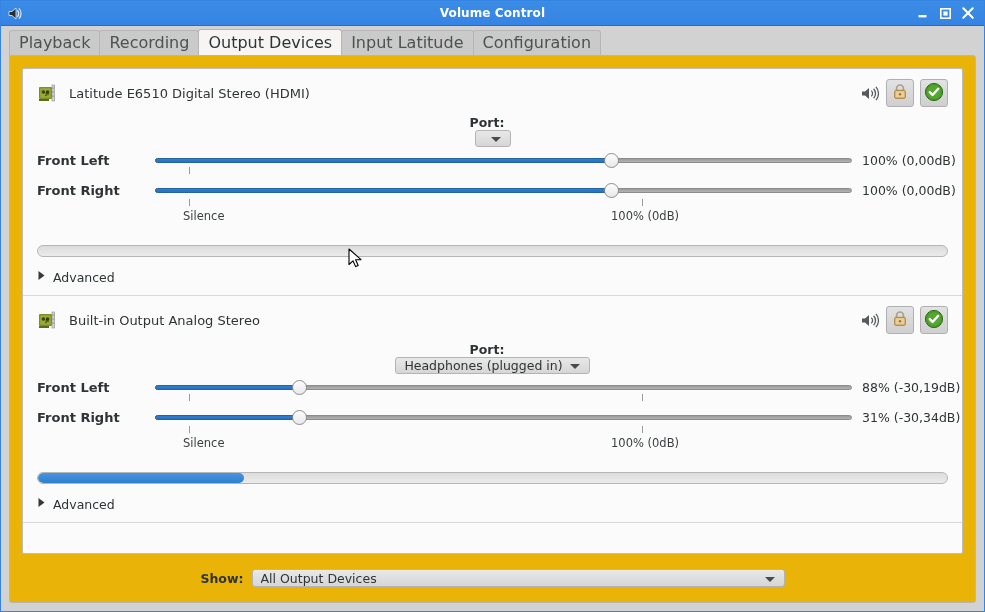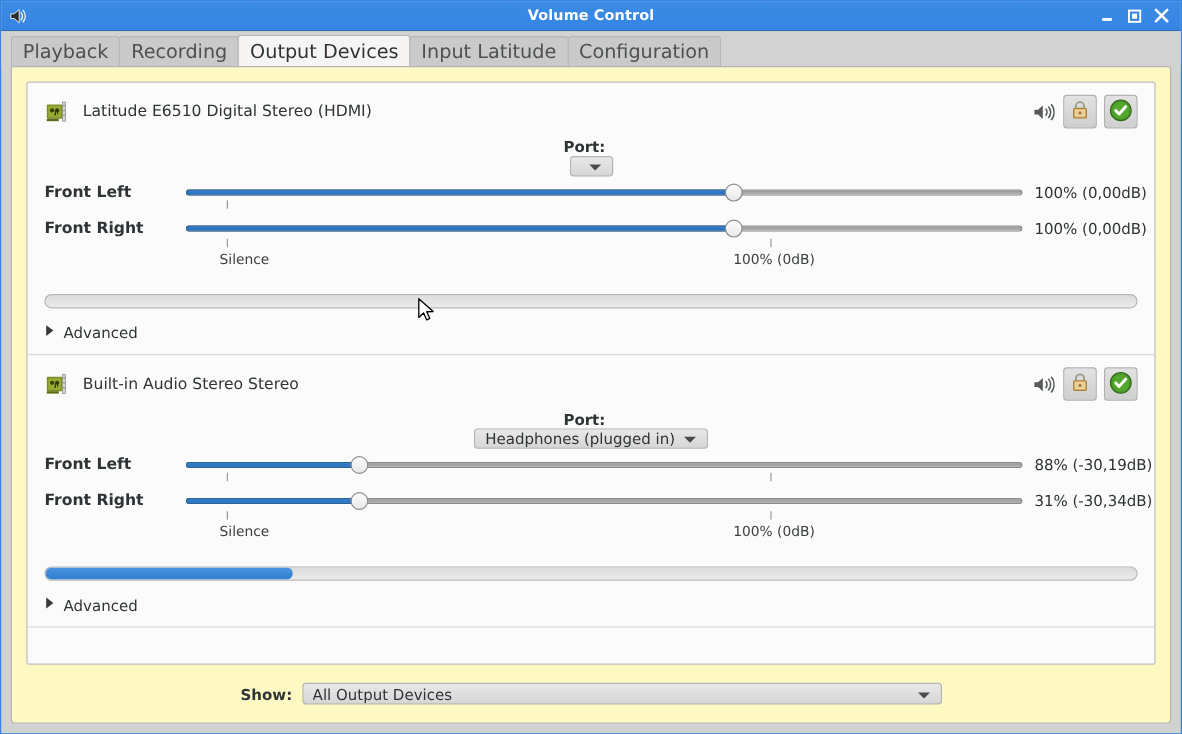--- a/index.html
+++ b/index.html
@@ -102,21 +102,21 @@
     border-color: #b6b6b6;
     height: 26px;
     line-height: 25px;
     z-index: 3;
   }
 
   
   .content {
     flex: 1 1 auto;
     margin: 0 8px 8px 8px;
-    background: #fef9c3;
+    background: #eab308;
     border: 1px solid #b6b6b6;
     border-radius: 0 3px 3px 3px;
     box-sizing: border-box;
     display: flex;
     flex-direction: column;
     position: relative;
     overflow: hidden;
   }
 
   .scrollarea {
@@ -511,21 +511,21 @@
               <circle cx="6.4" cy="10" r="1.8" fill="#3a4212"></circle>
               <circle cx="10.6" cy="10" r="1.8" fill="#3a4212"></circle>
               <path d="M8.2 13.6h1v-3l1.8-.5v3.2" stroke="#2e3406" stroke-width="0.9" fill="none"></path>
               <rect x="15" y="3" width="2.6" height="16" fill="#d4d4d4" stroke="#8c8c8c" stroke-width="0.6"></rect>
               <rect x="15.2" y="5.5" width="2.2" height="1.2" fill="#9a9a9a"></rect>
               <rect x="15.2" y="9.5" width="2.2" height="1.2" fill="#9a9a9a"></rect>
               <rect x="15.2" y="13.5" width="2.2" height="1.2" fill="#9a9a9a"></rect>
               <rect x="2" y="17" width="10" height="2" fill="#5d6a1c"></rect>
             </svg>
           </span>
-          <span class="device-name">Built-in Audio Stereo Stereo</span>
+          <span class="device-name">Built-in Output Analog Stereo</span>
           <span class="head-controls">
             <span class="mute-icon">
               <svg width="19" height="17" viewBox="0 0 19 17">
                 <path d="M2 6.5h3l4-3.6v11.2L5 10.5H2z" fill="#555a5c"></path>
                 <path d="M11.3 5.6a4 4 0 0 1 0 5.8" fill="none" stroke="#555a5c" stroke-width="1.3"></path>
                 <path d="M13.6 3.7a7 7 0 0 1 0 9.6" fill="none" stroke="#555a5c" stroke-width="1.3"></path>
                 <path d="M15.9 1.9a9.8 9.8 0 0 1 0 13.2" fill="none" stroke="#555a5c" stroke-width="1.2"></path>
               </svg>
             </span>
             <span class="tbtn">

